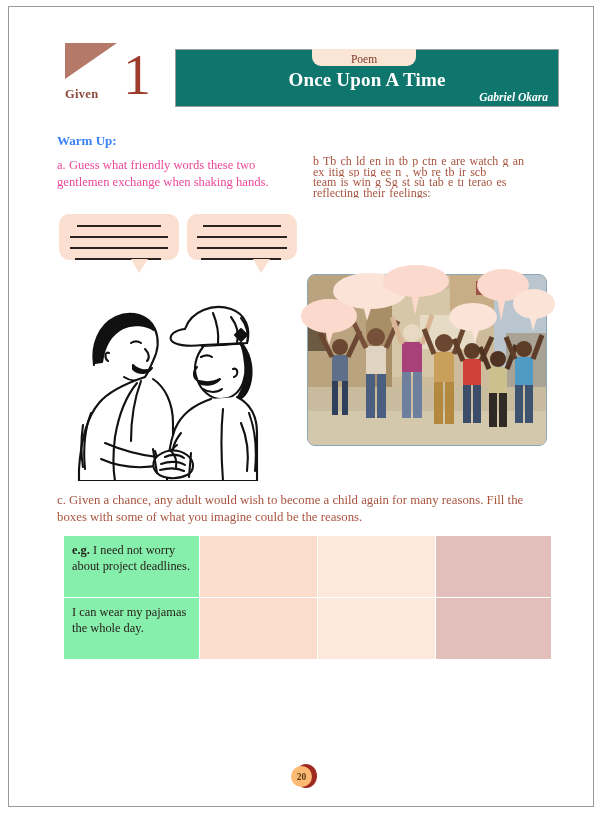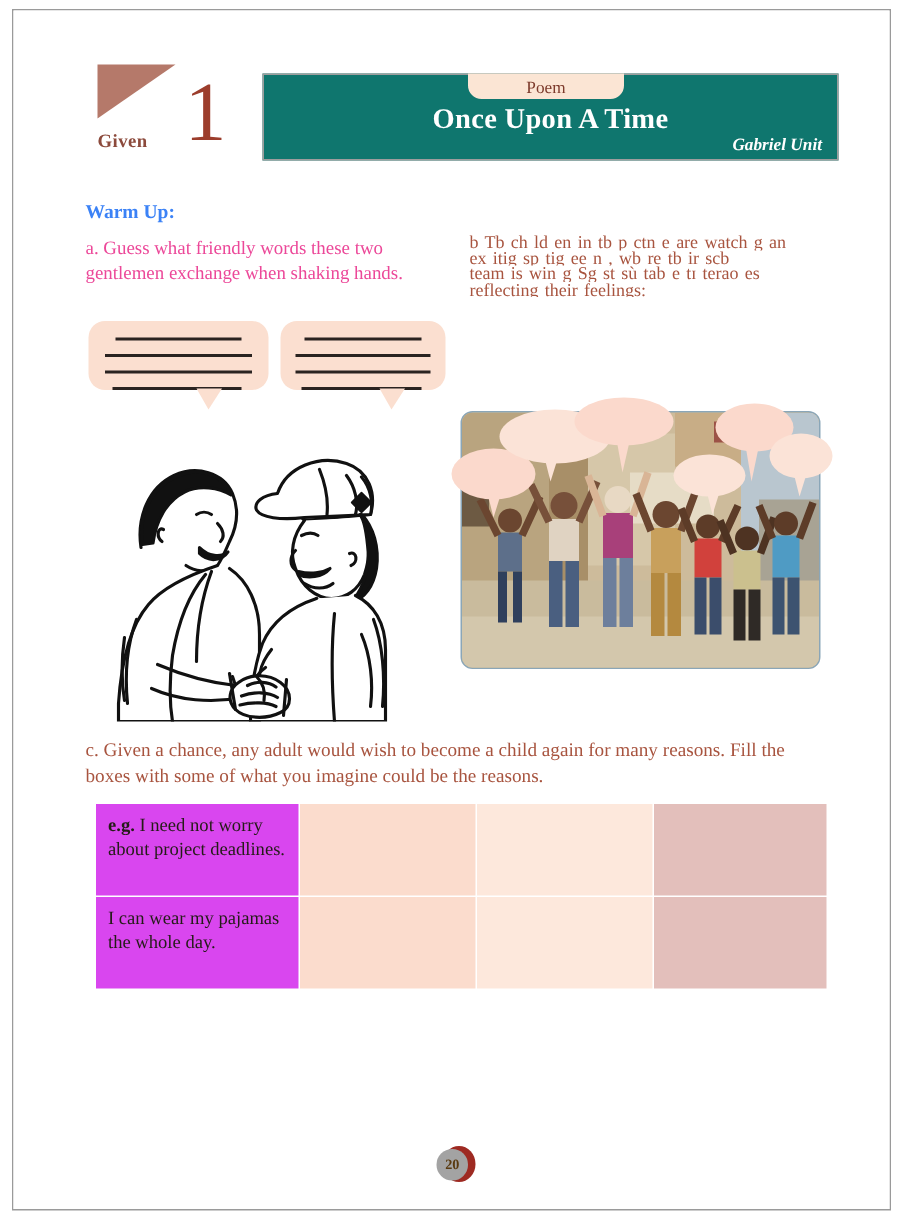--- a/index.html
+++ b/index.html
@@ -220,21 +220,21 @@
   .reason-table td {
     height: 62px;
     vertical-align: top;
     padding: 7px 8px 0 8px;
     border: 1px solid #ffffff;
     font-size: 12.4px;
     line-height: 15.5px;
     color: #241c17;
     font-family: "Liberation Serif", serif;
   }
-  .reason-table td.c1 { background: #d946ef; width: 136px; }
+  .reason-table td.c1 { background: #86efac; width: 136px; }
   .reason-table td.c2 { background: #fbdccd; width: 118px; }
   .reason-table td.c3 { background: #fde8dc; width: 118px; }
   .reason-table td.c4 { background: #e3bfbb; width: 116px; }
   .reason-table td.c1 b { font-weight: bold; }
 
   
   .pagenum {
     position: absolute;
     left: 282px; top: 757px;
     width: 26px; height: 26px;
@@ -243,21 +243,21 @@
     position: absolute;
     left: 4px; top: 0;
     width: 22px; height: 24px;
     background: #9e2a22;
     border-radius: 50%;
   }
   .pagenum .disc {
     position: absolute;
     left: 0; top: 2px;
     width: 21px; height: 21px;
-    background: #a3a3a3;
+    background: #fdba74;
     border-radius: 50%;
     text-align: center;
   }
   .pagenum .disc span {
     font-size: 9.5px;
     font-weight: bold;
     color: #5a3a10;
     line-height: 21px;
     font-family: "Liberation Serif", serif;
   }
@@ -272,21 +272,21 @@
     <div class="unit-triangle"></div>
     <div class="unit-label">Given</div>
     <div class="unit-number">1</div>
   </div>
 
   <div class="title-bar">
     <div class="poem-tab">
       <span>Poem</span>
     </div>
     <div class="poem-title">Once Upon A Time</div>
-    <div class="poem-author">Gabriel Unit</div>
+    <div class="poem-author">Gabriel Okara</div>
   </div>
 
   <div class="warmup-heading">Warm Up:</div>
 
   <div class="q-a">a. Guess what friendly words these two gentlemen exchange when shaking hands.</div>
 
   <div class="q-b">
     <div>b  Tb   ch ld en in tb   p ctn e are watch g   an</div>
     <div>ex itig    sp  tig    ee n ,  wb  re  tb  ir  scb</div>
     <div>team  is  win  g    Sg     st  sù tab e  tɪ terao es</div>

